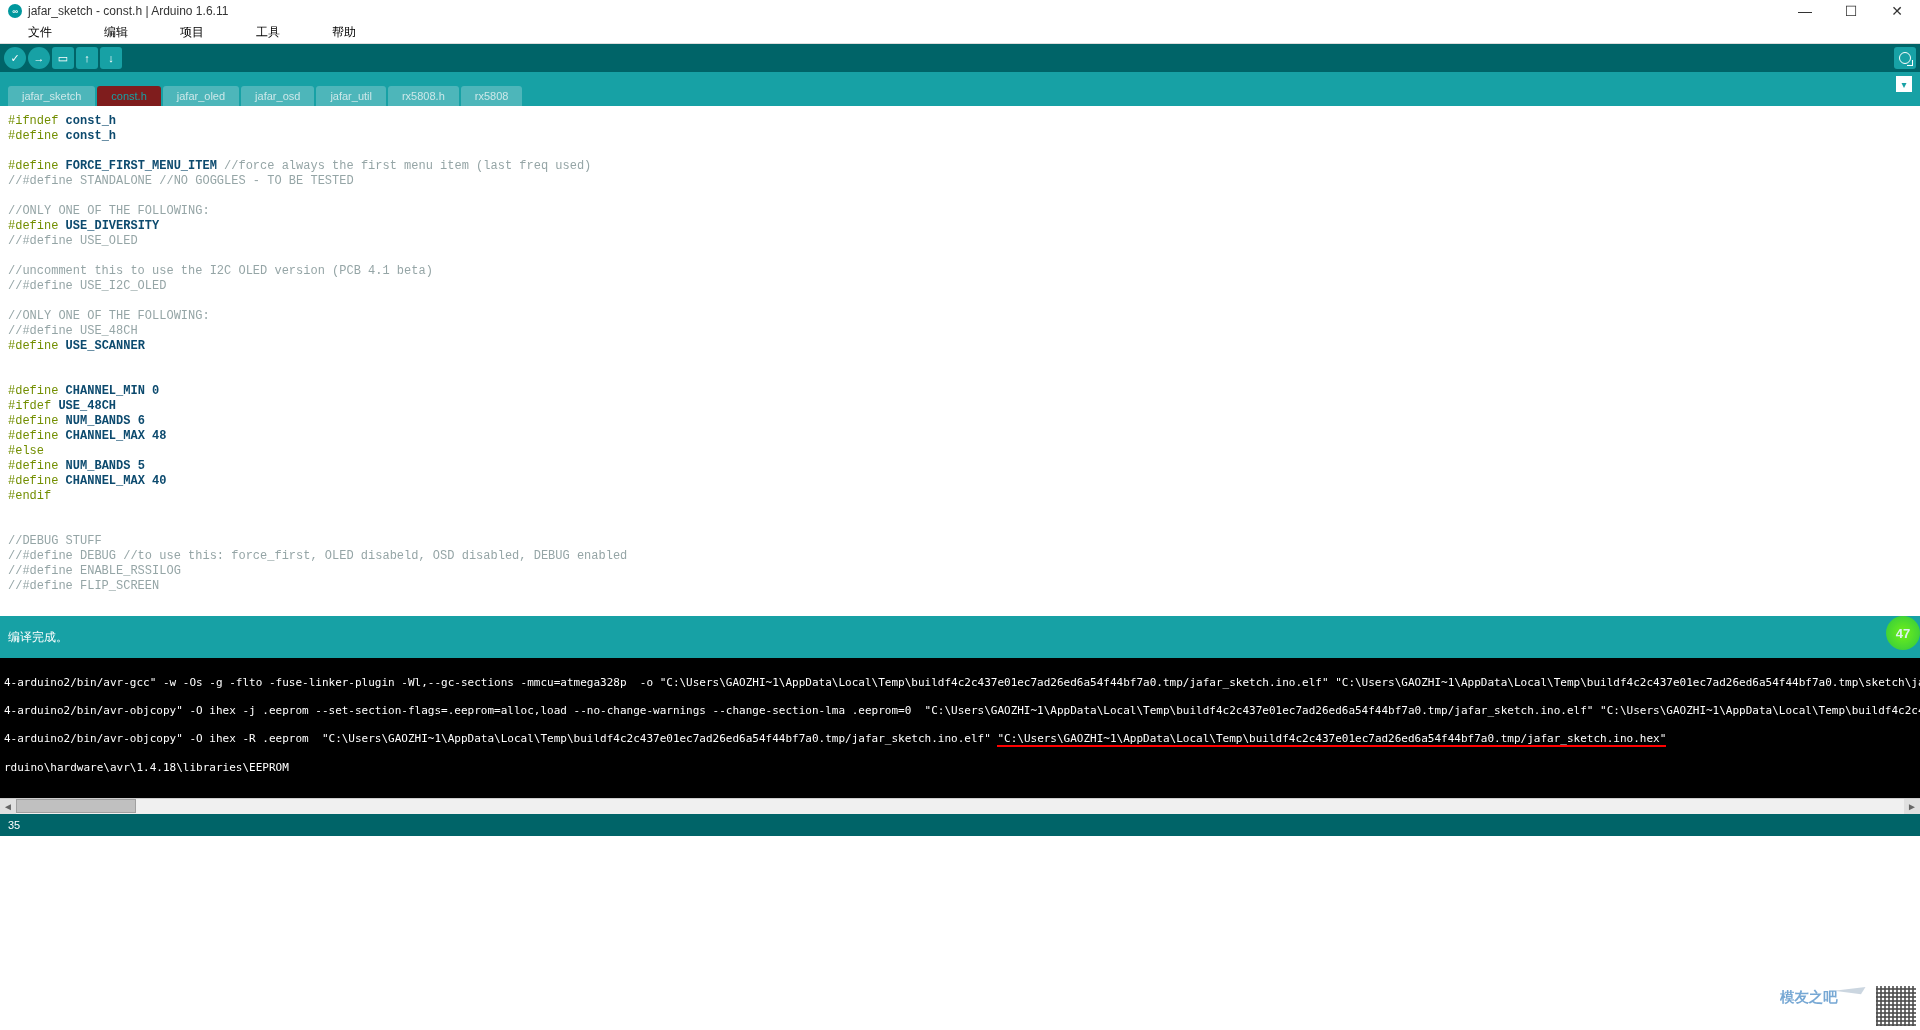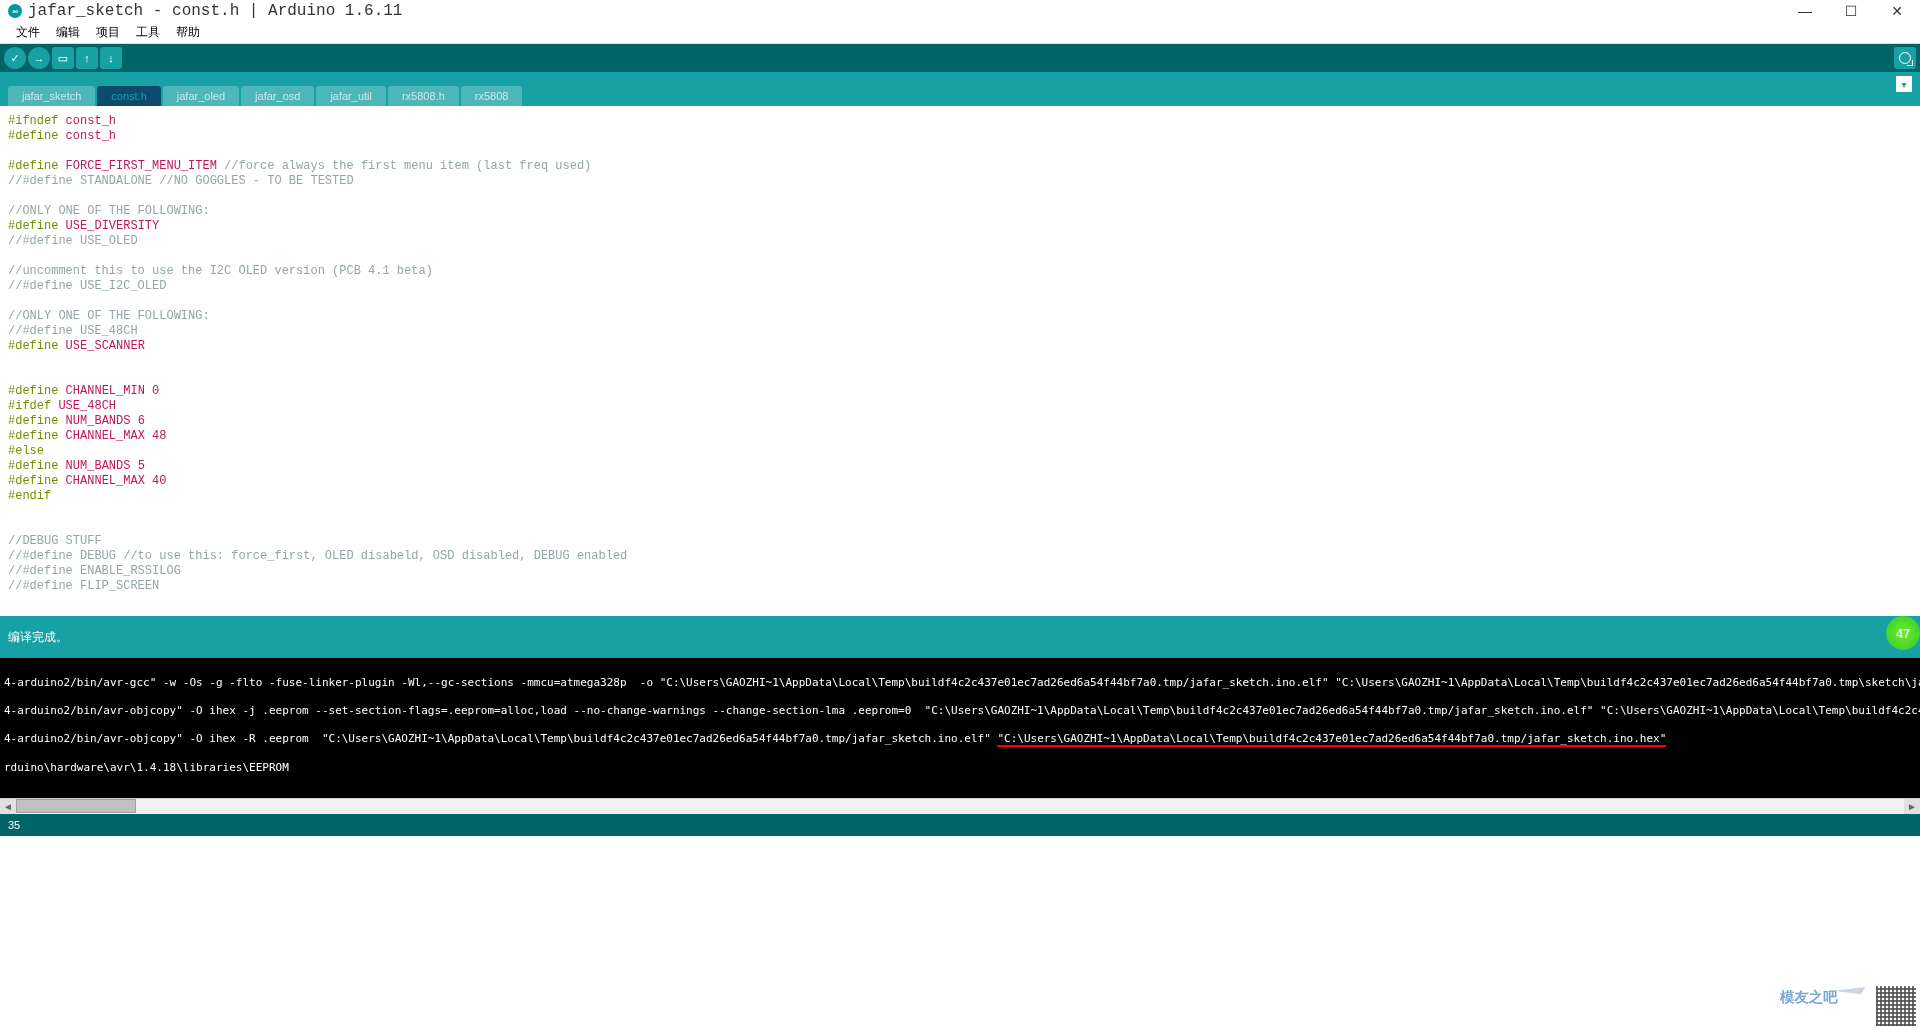--- a/index.html
+++ b/index.html
@@ -1,48 +1,48 @@
 <!DOCTYPE html>
 <html><head>
 <meta charset="utf-8">
 <style>
 * { margin: 0; padding: 0; box-sizing: border-box; }
 body { font-family: "Segoe UI", Tahoma, sans-serif; font-size: 12px; background: #fff; overflow: hidden; width: 1920px; height: 1030px; position: relative; }
 
 
 .titlebar { height: 22px; background: #fff; display: flex; align-items: center; padding: 0 8px; position: relative; }
 .titlebar .logo { width: 14px; height: 14px; background: #00979d; border-radius: 50%; margin-right: 6px; display: flex; align-items: center; justify-content: center; color: #fff; font-size: 8px; font-weight: bold; }
-.titlebar .title { font-size: 16px; color: #333; font-family: Liberation Mono, monospace; }
+.titlebar .title { font-size: 12px; color: #333; }
 .titlebar .win-controls { position: absolute; right: 0; top: 0; display: flex; }
 .titlebar .win-controls div { width: 46px; height: 22px; display: flex; align-items: center; justify-content: center; font-size: 14px; color: #333; }
 
 
-.menubar { height: 22px; background: #fff; display: flex; align-items: center; padding: 0 8px; border-bottom: 1px solid #ddd; }
+.menubar { height: 22px; background: #fff; display: flex; align-items: center; padding: 0 20px; border-bottom: 1px solid #ddd; gap: 36px; }
 .menubar .item { padding: 0 8px; font-size: 12px; }
 
 
 .toolbar { height: 28px; background: #006468; display: flex; align-items: center; padding: 0 4px; position: relative; }
 .toolbar .btn { width: 22px; height: 22px; background: #17a1a5; border-radius: 3px; margin-right: 2px; display: flex; align-items: center; justify-content: center; color: #fff; font-size: 11px; }
 .toolbar .btn.round { border-radius: 50%; }
 .toolbar .serial { position: absolute; right: 4px; width: 22px; height: 22px; background: #17a1a5; border-radius: 3px; display: flex; align-items: center; justify-content: center; }
 .serial-icon { width: 12px; height: 12px; border: 1px solid #fff; border-radius: 50%; position: relative; }
 .serial-icon::after { content: ""; position: absolute; right: -3px; bottom: -3px; width: 5px; height: 5px; border-right: 1px solid #fff; border-bottom: 1px solid #fff; }
 
 
 .tabbar { height: 34px; background: #17a1a5; display: flex; align-items: flex-end; padding: 0 8px; position: relative; }
 .tabbar .tab { padding: 4px 14px; font-size: 11px; color: #cde8e9; background: #4db6ba; margin-right: 2px; border-radius: 3px 3px 0 0; }
-.tabbar .tab.active { background: #0c4a6e; color: #17a1a5; }
+.tabbar .tab.active { background: #7f1d1d; color: #17a1a5; }
 .tabbar .dropdown { position: absolute; right: 8px; top: 4px; width: 16px; height: 16px; background: #fff; display: flex; align-items: center; justify-content: center; color: #17a1a5; font-size: 10px; }
 
 
 .editor { height: 510px; background: #fff; overflow-y: scroll; position: relative; }
 .editor-content { padding: 8px 8px; font-family: "Consolas", "Courier New", monospace; font-size: 12px; line-height: 15px; white-space: pre; color: #000; }
 .kw { color: #728e00; }
 .comment { color: #95a5a6; }
-.bold { font-weight: normal; color: #be185d; }
+.bold { font-weight: bold; color: #0c4a6e; }
 
 
 .editor::-webkit-scrollbar { width: 16px; }
 .editor::-webkit-scrollbar-track { background: #f0f0f0; }
 .editor::-webkit-scrollbar-thumb { background: #c0c0c0; border: 1px solid #a0a0a0; }
 .editor::-webkit-scrollbar-button { background: #e0e0e0; height: 16px; }
 
 
 .status { height: 42px; background: #17a1a5; color: #fff; font-size: 12px; padding: 14px 8px; display: flex; align-items: center; }
 

